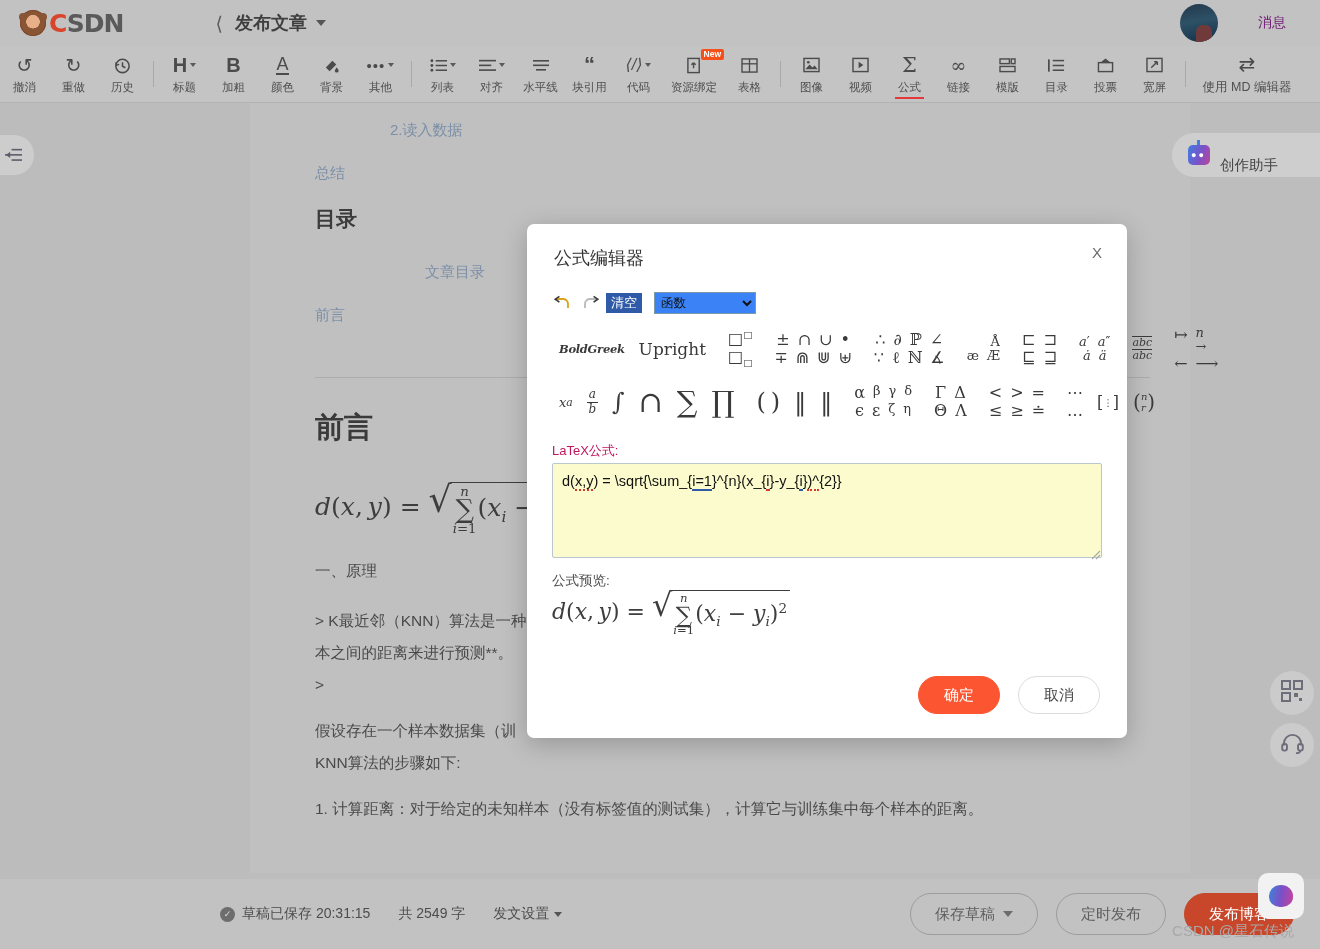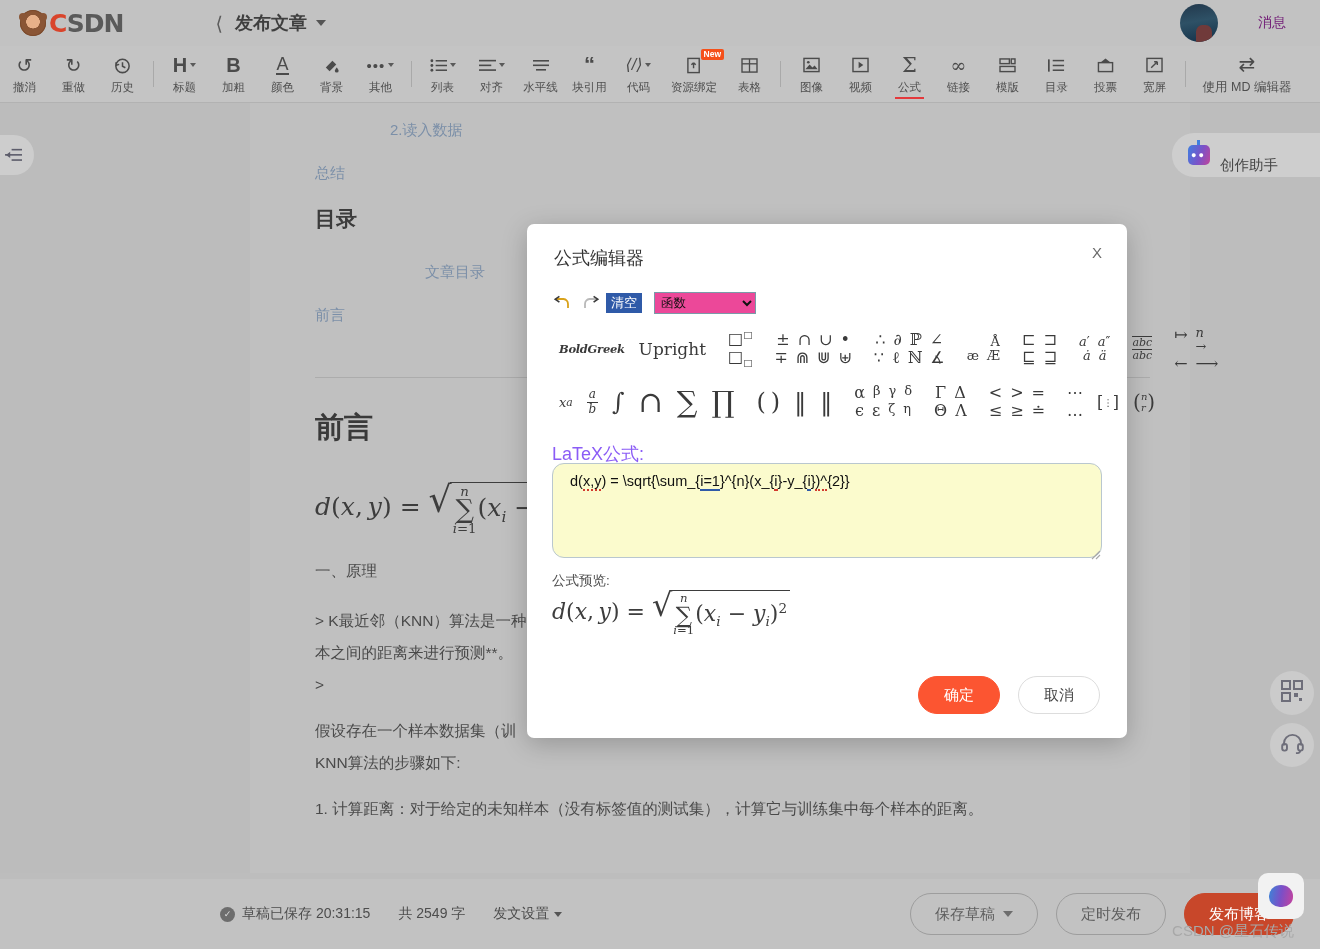--- a/index.html
+++ b/index.html
@@ -228,21 +228,21 @@
   }
 
   .fbar { position: absolute; left: 25px; top: 68px; display: flex; align-items: center; gap: 6px; }
   .fico { width: 21px; height: 19px; display: flex; align-items: center; justify-content: center; }
   .clear-btn {
     background: #2f5aa8; color: #fff; font-size: 13px; padding: 1px 4px;
     line-height: 16px; border: 1px solid #2f5aa8;
   }
   .fn-select {
     margin-left: 6px; width: 102px; height: 22px; font-size: 12.5px;
-    border: 1px solid #7a9aa8; background: #ec4899; color: #111;
+    border: 1px solid #7a9aa8; background: #3b82f6; color: #111;
     font-family: "Liberation Sans", sans-serif; border-radius: 0;
     padding: 0 2px;
   }
 
   .palette {
     position: absolute; left: 25px; top: 104px; width: 520px;
     font-family: "DejaVu Serif", "Liberation Serif", serif; color: #3a3a3a;
   }
   .prow { display: flex; align-items: center; }
   .prow.r1 { height: 42px; }
@@ -256,26 +256,26 @@
   .psep { width: 1px; align-self: stretch; background: #cfcfcf; margin: 3px 4px; }
   .tiny { font-size: 11px; }
   .sm { font-size: 13px; }
   .md { font-size: 16px; }
   .lg { font-size: 24px; }
   .xl { font-size: 29px; }
   .boldgreek { font-style: italic; font-weight: 700; font-size: 11.5px; letter-spacing: -.3px; }
   .upright { font-size: 17px; }
 
   .lbl-latex {
-    position: absolute; left: 25px; top: 218px; font-size: 18px; color: #8b5cf6;
+    position: absolute; left: 25px; top: 218px; font-size: 13px; color: #be185d;
   }
   .latex-input {
     position: absolute; left: 25px; top: 239px; width: 550px; height: 95px;
-    background: #fbfbcd; border: 1px solid #b9c7cf; border-radius: 12px;
-    padding: 7px 17px; font-size: 14.5px; color: #111;
+    background: #fbfbcd; border: 1px solid #b9c7cf; border-radius: 2px;
+    padding: 7px 9px; font-size: 14.5px; color: #111;
     font-family: "Liberation Sans", sans-serif; resize: none; line-height: 20px;
     overflow: hidden; white-space: pre-wrap;
   }
   .latex-text { position: relative; display: inline; }
   .squig { border-bottom: 2px dotted #d23b2e; }
   .bluesq { border-bottom: 2px double #2f5aa8; }
 
   .resize-grip {
     position: absolute; left: 563px; top: 322px; width: 11px; height: 11px;
   }

